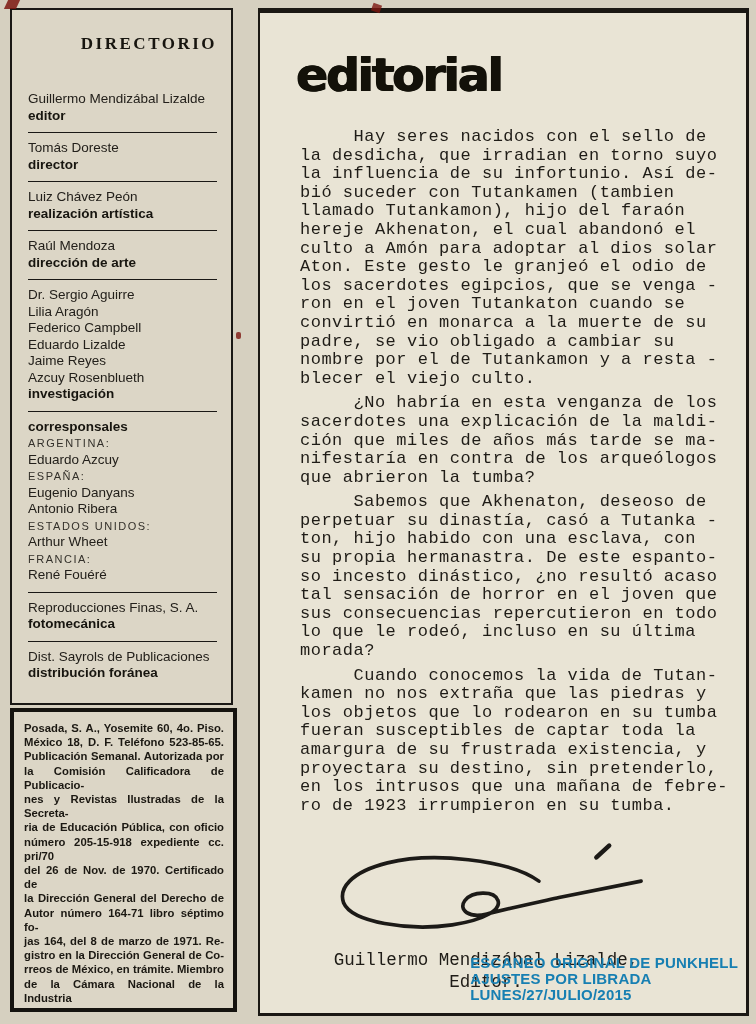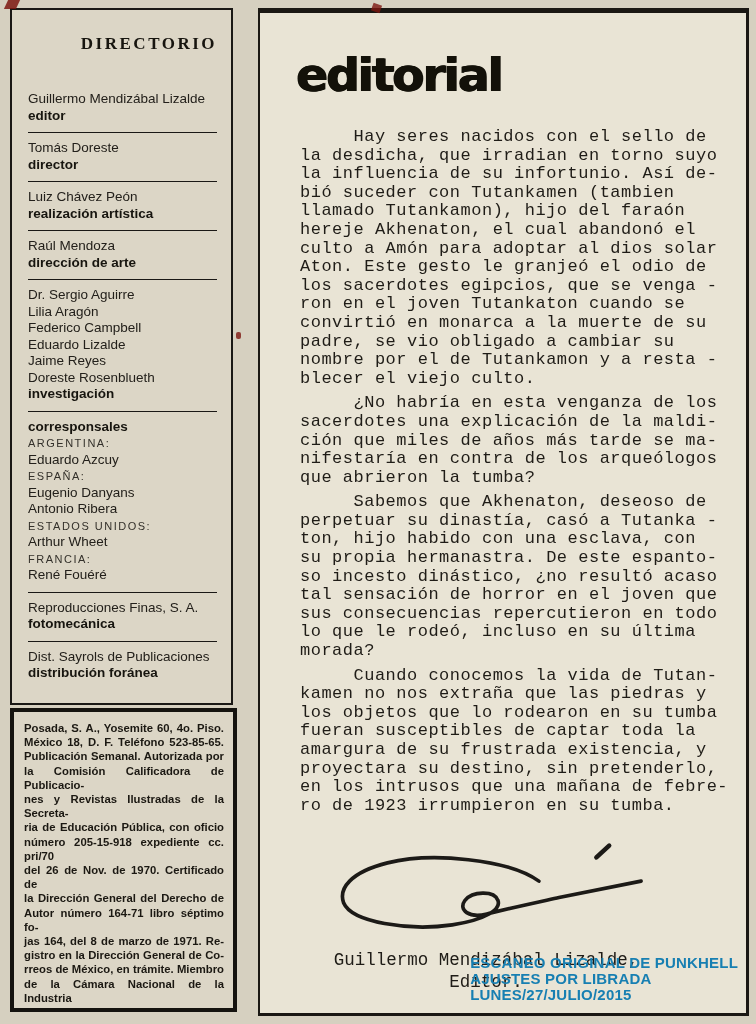--- a/index.html
+++ b/index.html
@@ -93,21 +93,21 @@
       <div class="dir-block">
         <div class="dir-name">Raúl Mendoza</div>
         <div class="dir-role">dirección de arte</div>
       </div>
       <div class="dir-block">
         <div class="dir-name">Dr. Sergio Aguirre</div>
         <div class="dir-name">Lilia Aragón</div>
         <div class="dir-name">Federico Campbell</div>
         <div class="dir-name">Eduardo Lizalde</div>
         <div class="dir-name">Jaime Reyes</div>
-        <div class="dir-name">Doreste Rosenblueth</div>
+        <div class="dir-name">Azcuy Rosenblueth</div>
         <div class="dir-role">investigación</div>
       </div>
       <div class="dir-block">
         <div class="dir-role">corresponsales</div>
         <div class="dir-label">ARGENTINA:</div>
         <div class="dir-name">Eduardo Azcuy</div>
         <div class="dir-label">ESPAÑA:</div>
         <div class="dir-name">Eugenio Danyans</div>
         <div class="dir-name">Antonio Ribera</div>
         <div class="dir-label">ESTADOS UNIDOS:</div>

